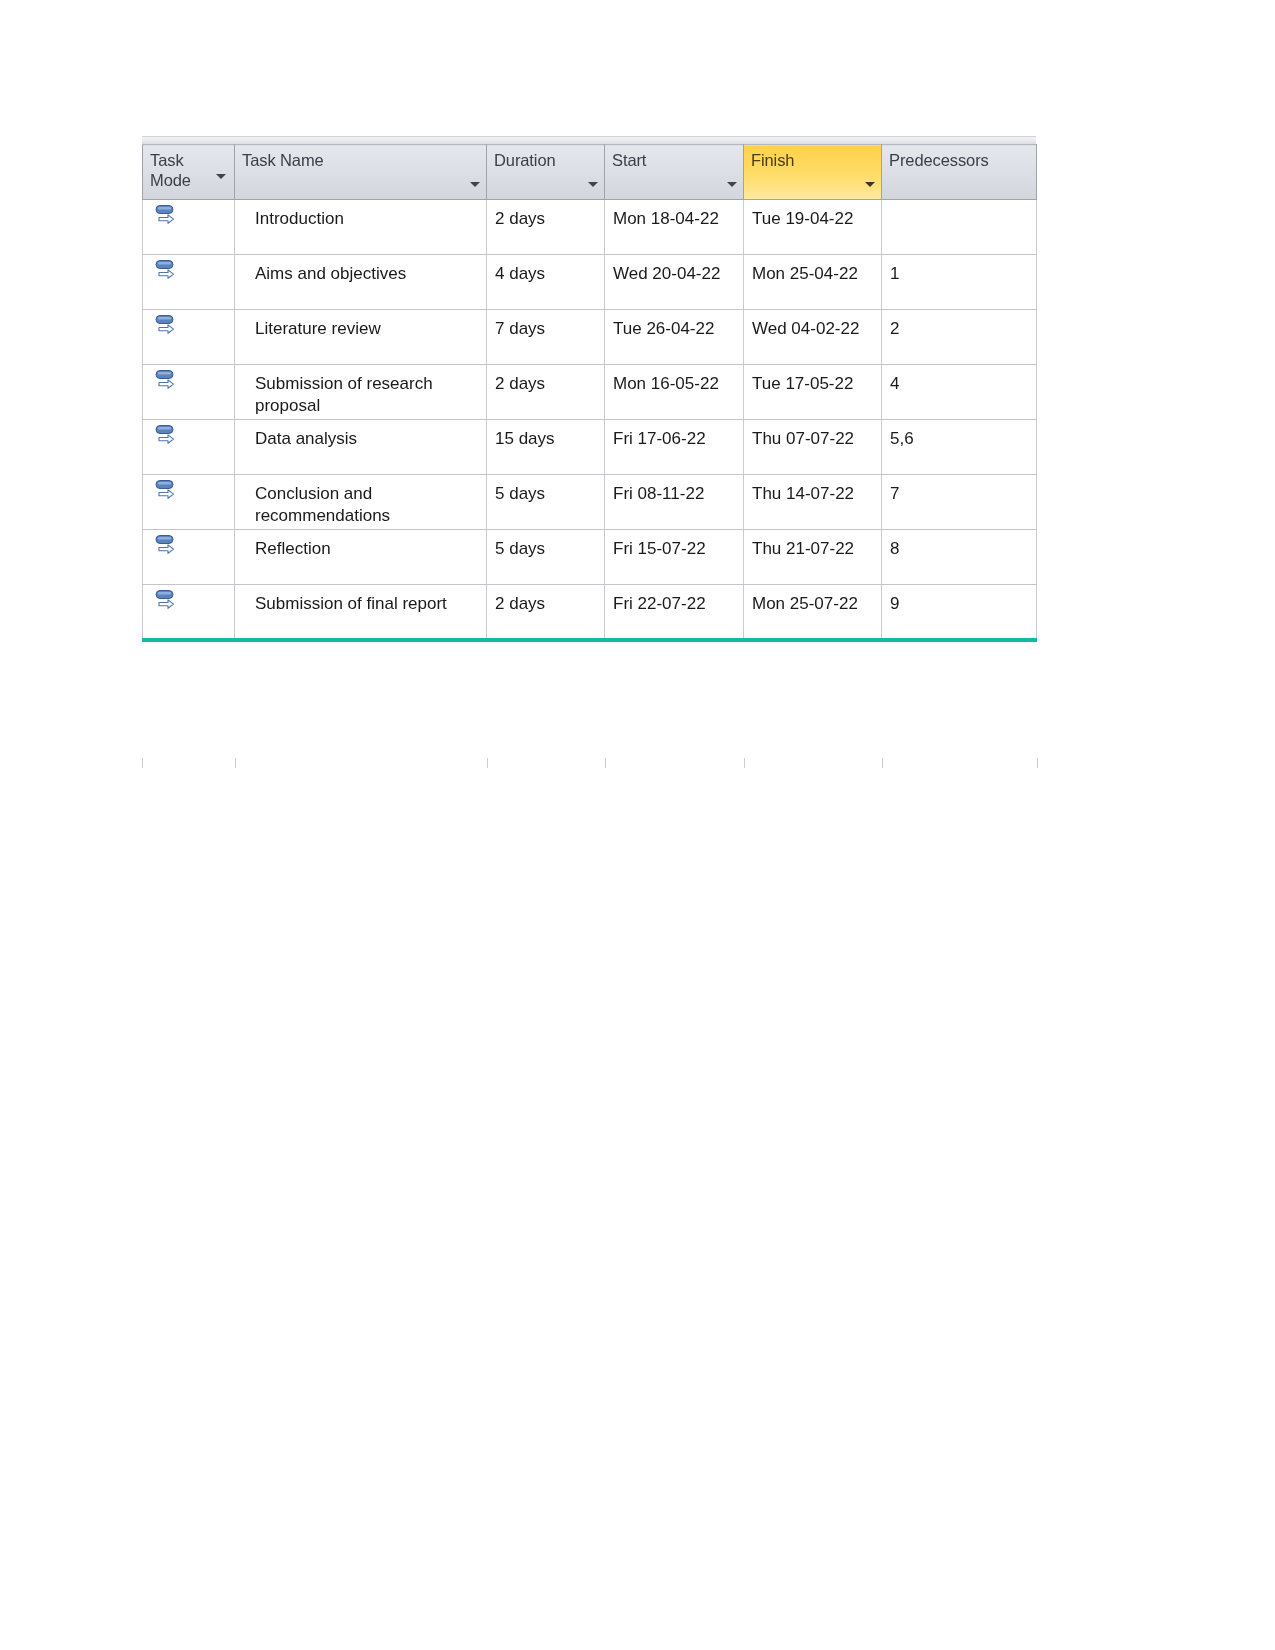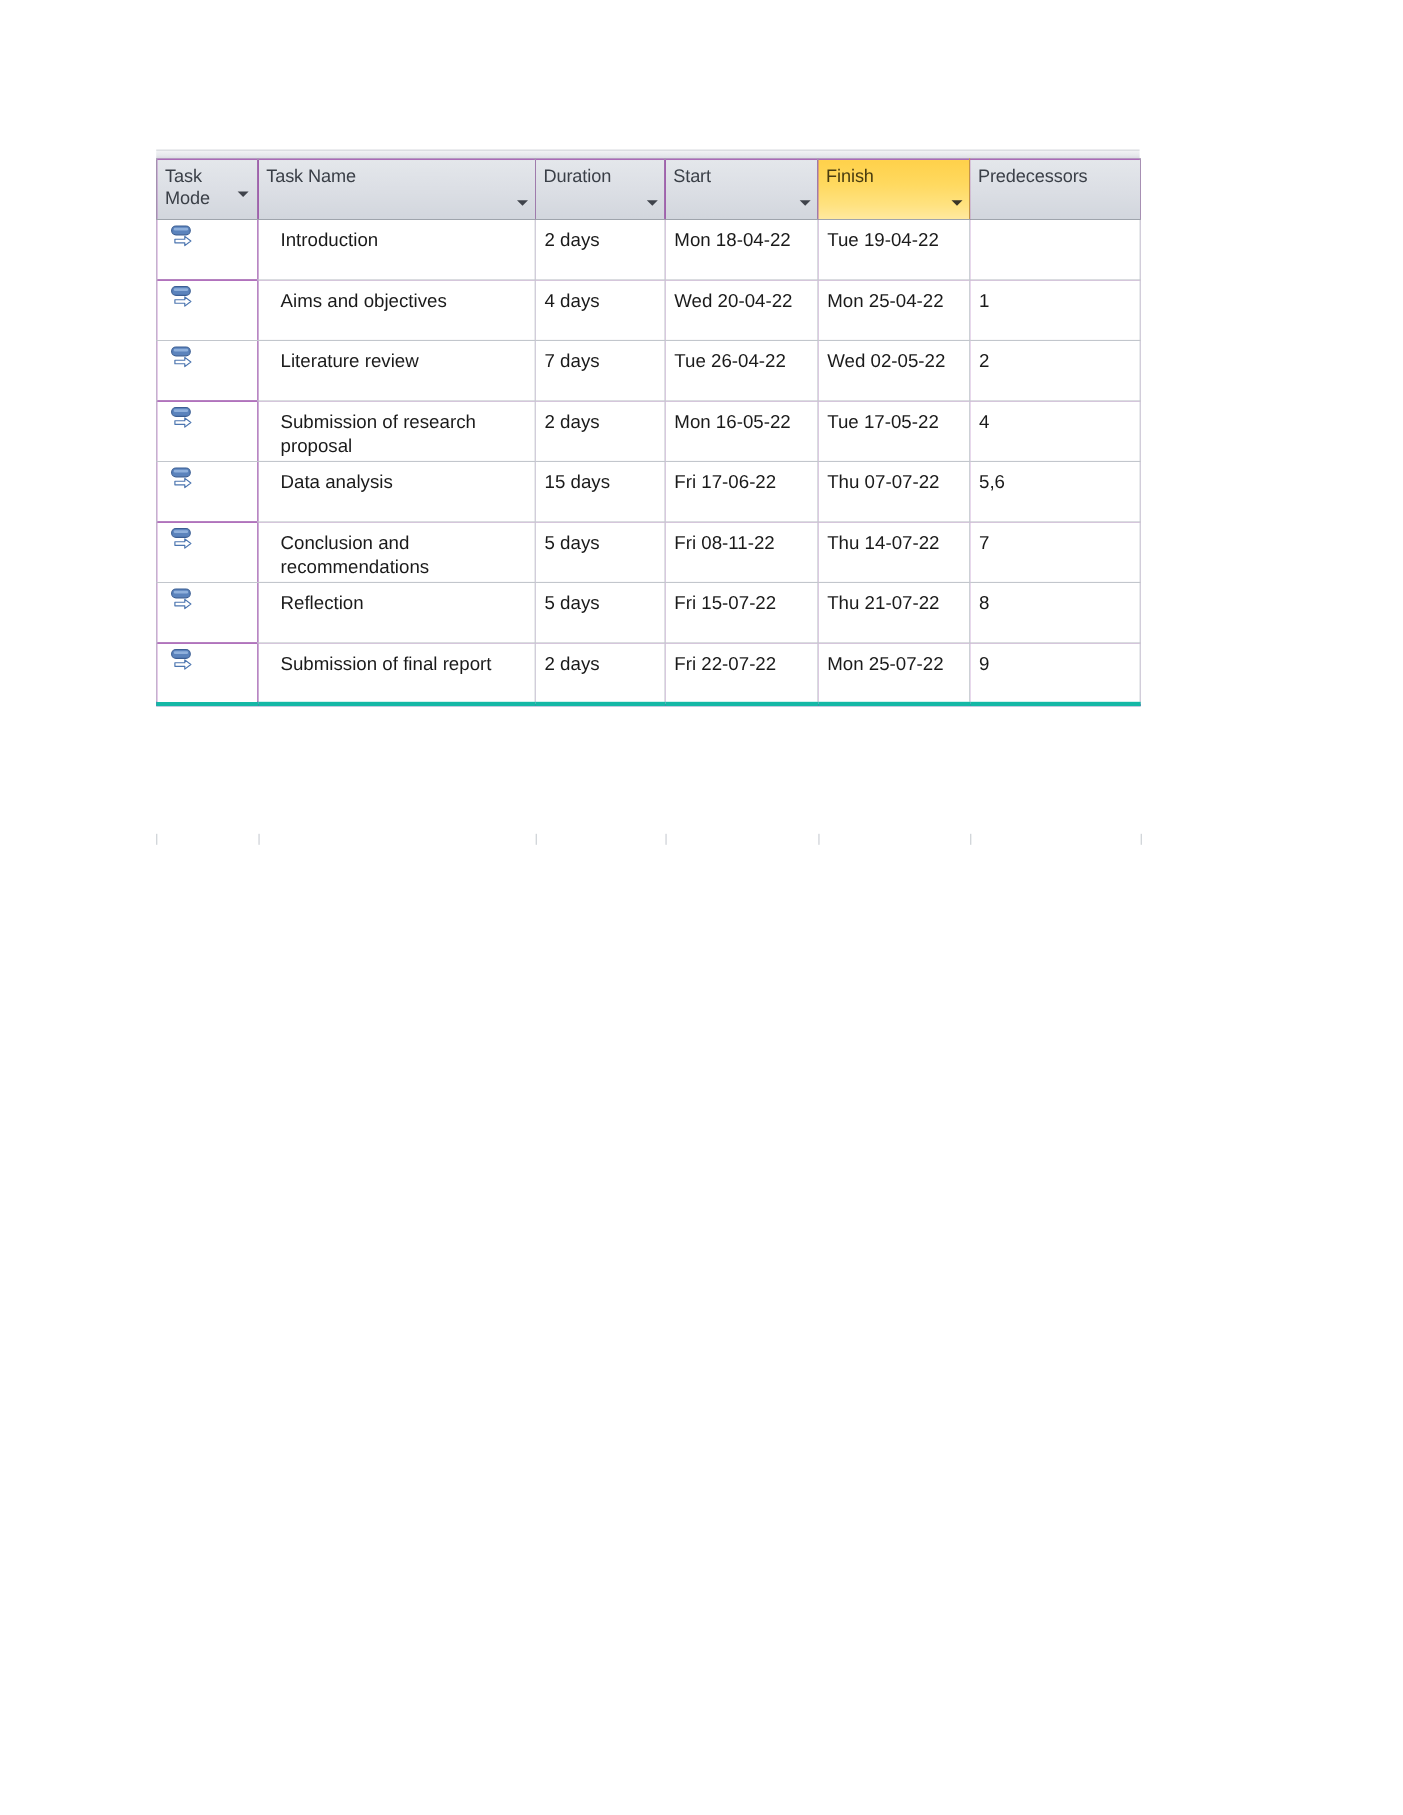--- a/index.html
+++ b/index.html
@@ -259,21 +259,21 @@
         <td class="col-taskname">
             <span class="cell-text">Literature review</span>
           </td>
         <td>
             <span class="cell-text">7 days</span>
           </td>
         <td>
             <span class="cell-text">Tue 26-04-22</span>
           </td>
         <td>
-            <span class="cell-text">Wed 02-05-22</span>
+            <span class="cell-text">Wed 04-02-22</span>
           </td>
         <td>
             <span class="cell-text">2</span>
           </td>
       </tr>
 
 
       <tr class="tall">
         <td class="taskmode-cell">
           <svg class="taskmode-icon" viewBox="0 0 28 26">

